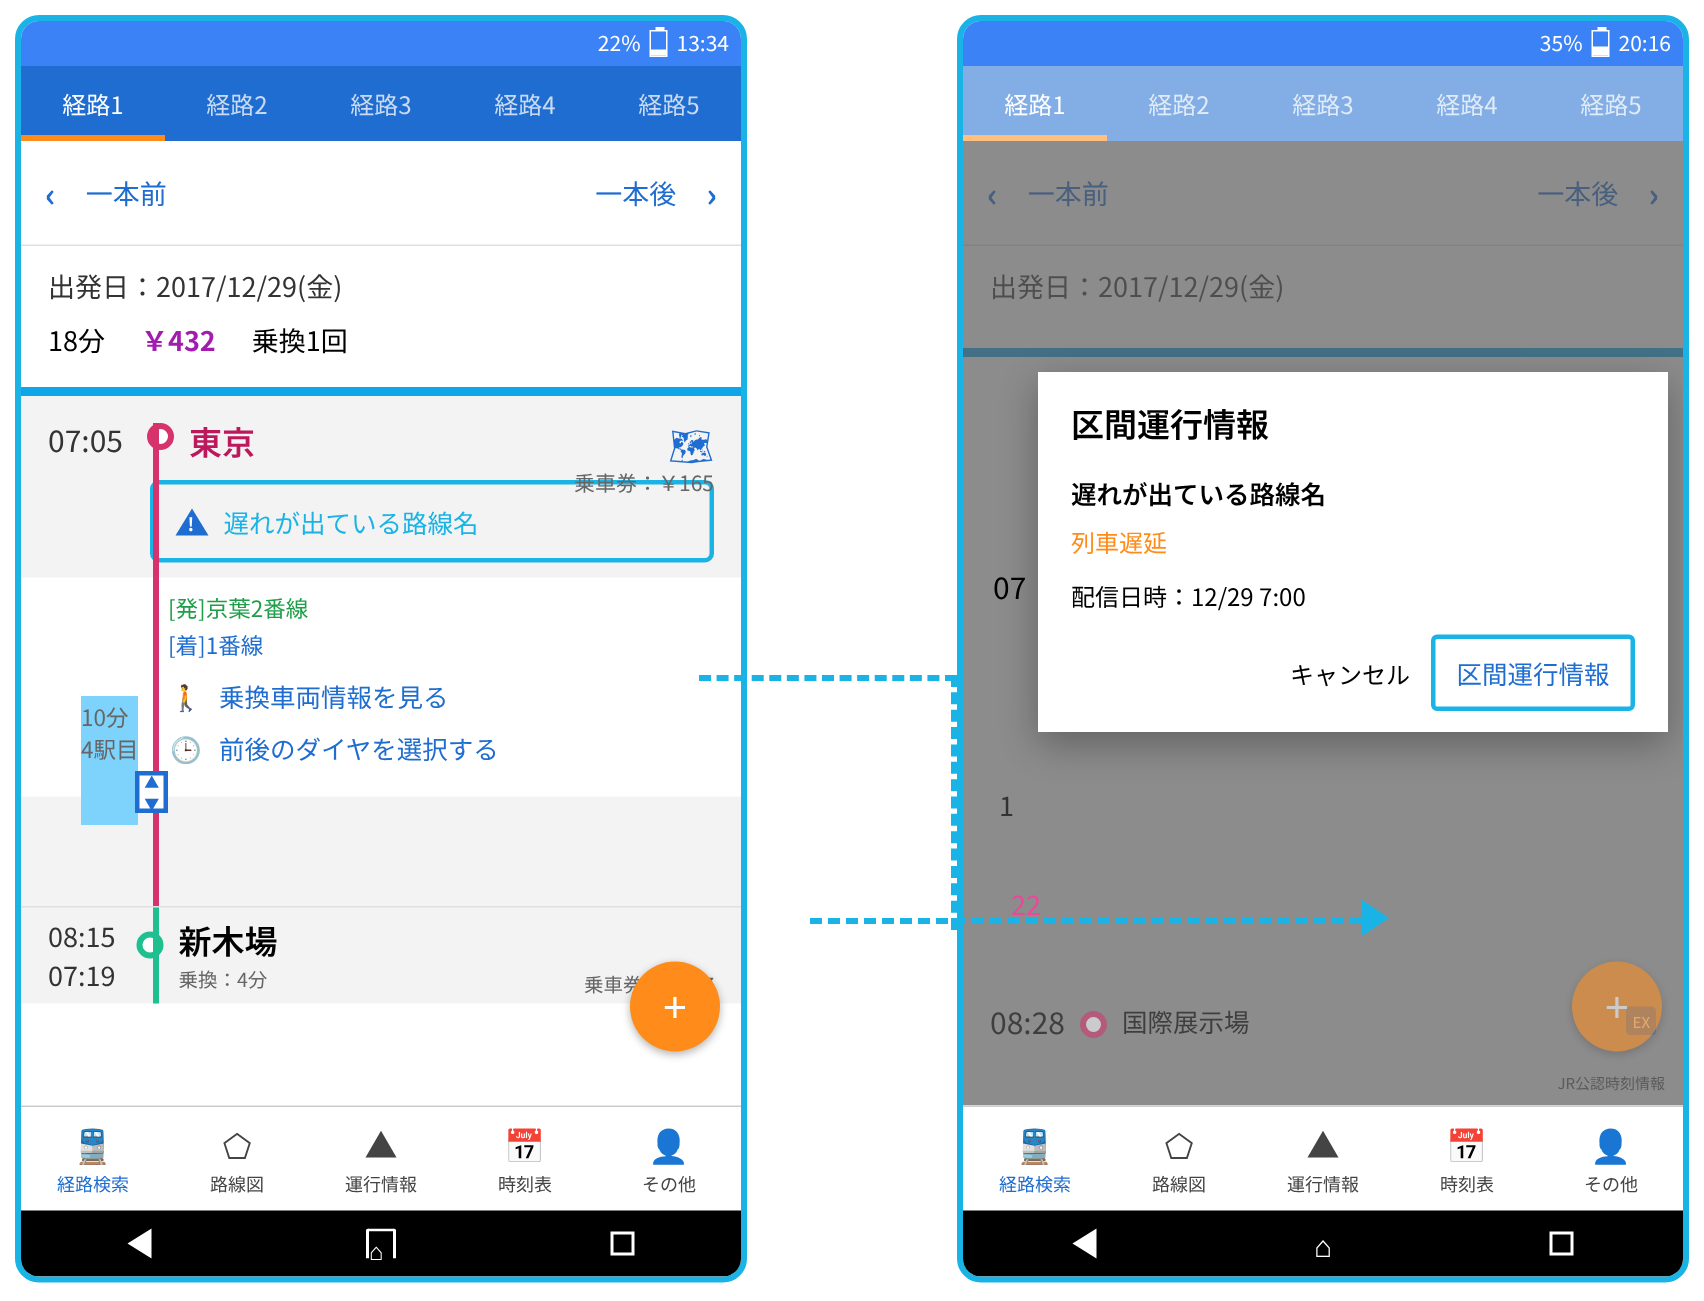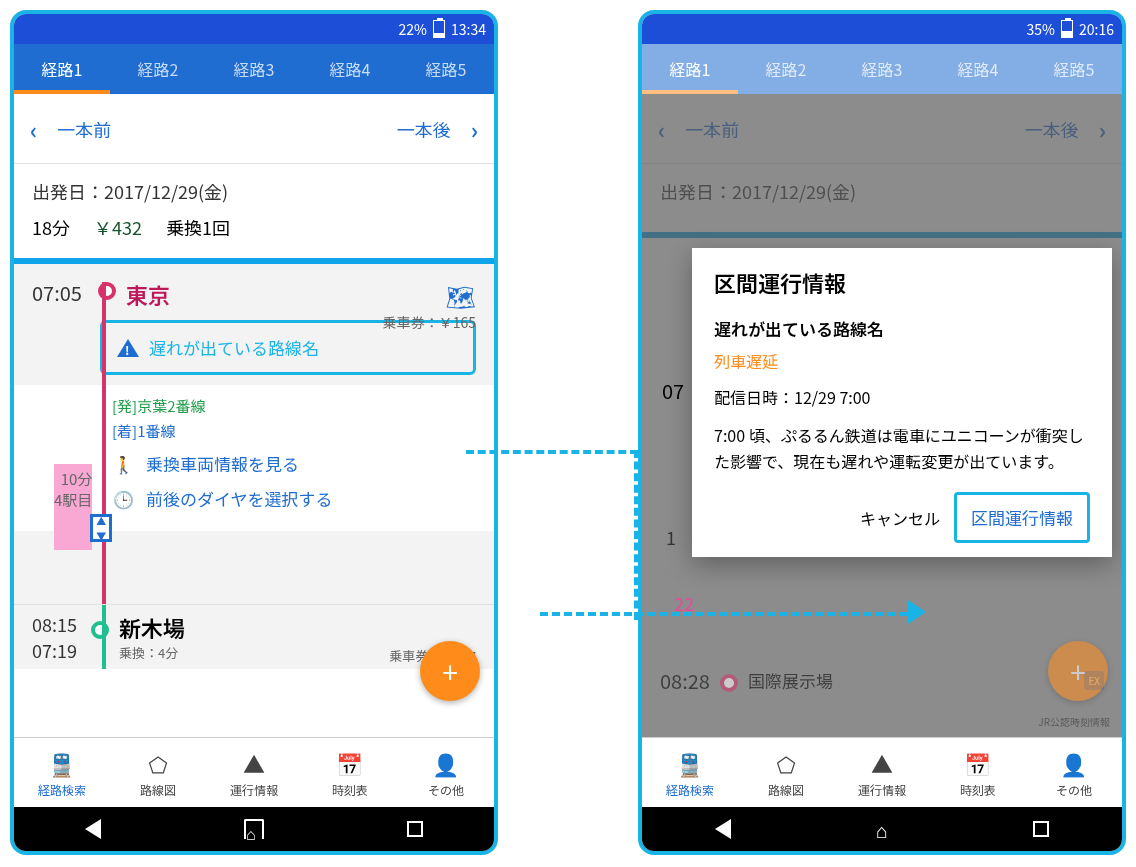--- a/index.html
+++ b/index.html
@@ -1,44 +1,44 @@
 <!DOCTYPE html>
 <html><head>
 <meta charset="utf-8">
 <style>
 * { box-sizing: border-box; margin: 0; padding: 0; font-family: "Hiragino Sans", "Noto Sans JP", sans-serif; }
 body { background: #fff; width: 1136px; height: 867px; position: relative; }
 .phone { position: absolute; width: 488px; height: 845px; border: 4px solid #1ab3e6; border-radius: 16px; overflow: hidden; background: #fff; }
 .phone.left { left: 10px; top: 10px; }
 .phone.right { left: 638px; top: 10px; }
-.statusbar { height: 30px; background: #1d4ed8; color: #fff; display: flex; justify-content: flex-end; align-items: center; padding-right: 8px; font-size: 14px; gap: 6px; }
+.statusbar { height: 30px; background: #3b82f6; color: #fff; display: flex; justify-content: flex-end; align-items: center; padding-right: 8px; font-size: 14px; gap: 6px; }
 .battery { width: 12px; height: 18px; border: 1px solid #fff; display: inline-block; position: relative; }
 .battery::before { content:''; position:absolute; left:3px; top:-3px; width:6px; height:2px; background:#fff; }
 .battery .fill { position:absolute; bottom:0; left:0; right:0; background:#fff; }
 .tabs { height: 50px; background: #1f6dd0; display: flex; }
 .tab { flex:1; color: #c9dbf3; display:flex; align-items:center; justify-content:center; font-size:16px; position:relative; }
 .tab.active { color:#fff; }
 .tab.active::after { content:''; position:absolute; bottom:0; left:0; right:0; height:4px; background:#ff8c1a; }
 .navrow { height: 70px; display:flex; align-items:center; justify-content:space-between; padding:0 16px; border-bottom:1px solid #e0e0e0; }
 .navrow .prev, .navrow .next { color:#1f6dd0; font-size:18px; display:flex; align-items:center; gap:20px; }
 .chev { font-size:22px; font-weight:bold; }
 .summary { padding: 14px 18px 18px 18px; border-bottom:6px solid #0ea5e9; }
 .summary .date { font-size:18px; margin-bottom:10px; color:#333; }
 .summary .row { display:flex; gap:24px; font-size:18px; }
-.summary .fare { color:#14532d; }
+.summary .fare { color:#a21caf;font-weight:bold; }
 .segment { position:relative; padding: 14px 18px 0 18px; min-height: 340px; }
 .station-row { display:flex; align-items:flex-start; gap: 10px; }
 .time { font-size:20px; color:#333; width: 56px; }
 .node { width: 18px; height:18px; border:4px solid #d6336c; border-radius:50%; background:#fff; margin-top:4px; }
 .node.green { border-color:#1fbf8f; }
 .stname { font-size:22px; font-weight:600; color:#be185d; }
 .map-ic { position:absolute; right:18px; top:14px; color:#1f6dd0; font-size:24px; }
 .ticket { position:absolute; right:18px; top:48px; color:#666; font-size:14px; }
 .line-col { position:absolute; left: 88px; top: 18px; bottom: 0; width: 4px; background:#d6336c; }
-.mid-badge { position:absolute; left: 40px; top: 200px; text-align:right; color:#666; font-size:15px; background:#f9a8d4; padding:4px 0; }
+.mid-badge { position:absolute; left: 40px; top: 200px; text-align:left; color:#666; font-size:15px; background:#7dd3fc; padding:4px 0; }
 .mid-badge .arrows { width:22px; height:28px; border:3px solid #1f6dd0; color:#1f6dd0; display:flex; flex-direction:column; align-items:center; justify-content:center; font-size:10px; margin: 4px auto; background:#fff; position:relative; left:28px; }
 .alert-box { margin: 10px 0 10px 68px; border:3px solid #1ab3e6; border-radius:6px; padding: 12px 14px; display:flex; align-items:center; gap:10px; color:#1ab3e6; font-size:17px; }
 .alert-box .tri { width:0; height:0; border-left:11px solid transparent; border-right:11px solid transparent; border-bottom:18px solid #1f6dd0; position:relative; }
 .alert-box .tri::after { content:'!'; position:absolute; left:-3px; top:2px; color:#fff; font-size:12px; font-weight:bold; }
 .info-lines { margin-left: 80px; font-size:15px; }
 .info-lines .dep { color:#1f9e4a; margin-bottom:4px; }
 .info-lines .arr { color:#1f6dd0; margin-bottom:10px; }
 .link-row { display:flex; align-items:center; gap:10px; color:#1f6dd0; font-size:17px; margin: 10px 0 10px 80px; }
 .link-row .ic { width:24px; display:flex; justify-content:center; }
 .fab { position:absolute; right: 14px; bottom: 150px; width:60px; height:60px; border-radius:50%; background:#ff8c1a; color:#fff; display:flex; align-items:center; justify-content:center; font-size:28px; box-shadow:0 2px 6px rgba(0,0,0,0.3); }
@@ -236,21 +236,20 @@
   <div class="rb-07">07</div>
   <div class="rb-918">918</div>
   <div class="rb-1">1</div>
   <div class="rb-22">22</div>
 
   <div class="dialog">
     <h1>区間運行情報</h1>
     <h2>遅れが出ている路線名</h2>
     <div class="status">列車遅延</div>
     <div class="ts">配信日時：12/29 7:00</div>
-    <div class="body">7:00 頃、ぷるるん鉄道は電車にユニコーンが衝突した影響で、現在も遅れや運転変更が出ています。</div>
     <div class="actions">
       <div class="cancel">キャンセル</div>
       <div class="reroute">区間運行情報</div>
     </div>
   </div>
 
   <div class="rb-seg dim-content">
     <span style="font-size:20px;">08:28</span>
     <div class="node"></div>
     <span class="st">国際展示場</span>

